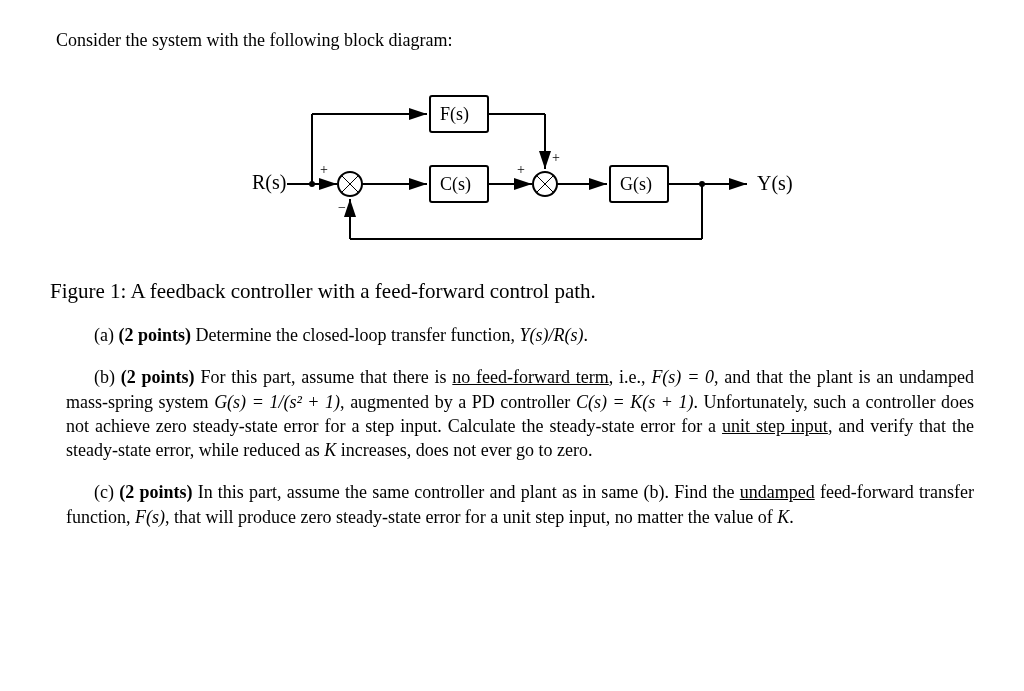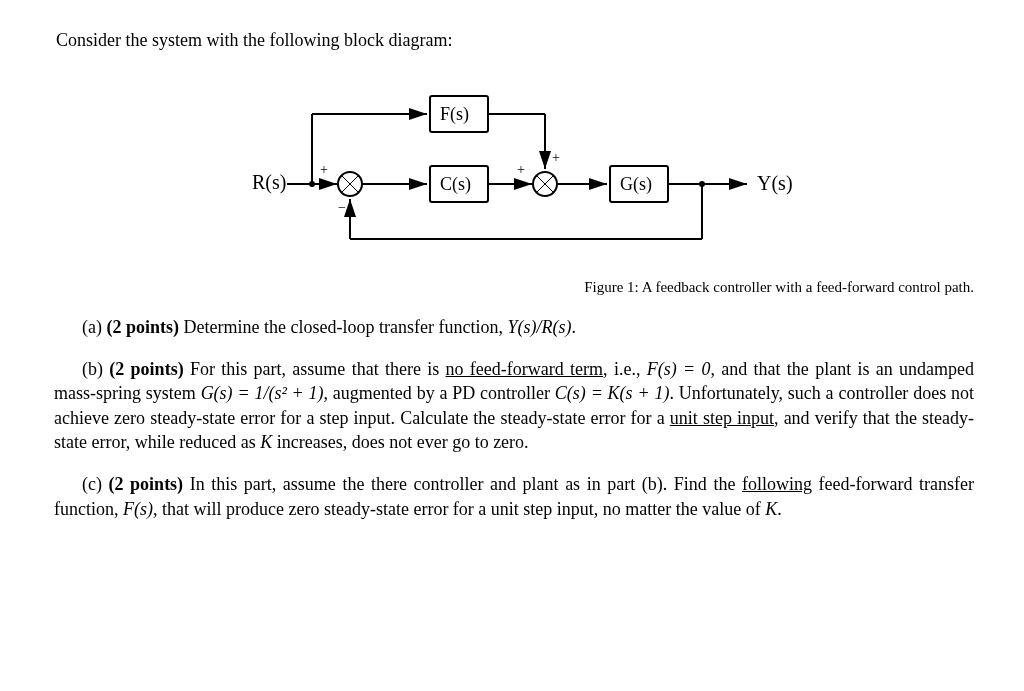--- a/index.html
+++ b/index.html
@@ -15,30 +15,30 @@
     }
     .figure-wrap {
       text-align: center;
       margin: 22px 0 18px 0;
     }
     svg.diagram {
       width: 600px;
       height: 190px;
     }
     .figcap {
-      text-align: right;
+      text-align: left;
       margin-top: 6px;
-      font-size: 15px;
+      font-size: 21px;
     }
     p.para {
       margin: 0 0 14px 6px;
       text-align: justify;
     }
     p.question {
-      margin: 18px 0 16px 4px;
+      margin: 18px 0 16px 16px;
       text-align: justify;
       font-family: Liberation Serif, serif;
     }
     .indent { text-indent: 28px; }
     .points { font-weight: bold; }
     .ital { font-style: italic; }
     .u { text-decoration: underline; }
     .nowrap { white-space: nowrap; }
   </style>
 </head>
@@ -113,14 +113,14 @@
   <span class="points">(2 points)</span><span> Determine the closed-loop transfer function, </span><span class="ital nowrap">Y(s)/R(s)</span><span>.</span>
 </p>
 
 <p class="question indent">
   <span>(b)</span>
   <span class="points">(2 points)</span><span> For this part, assume that there is </span><span class="u">no feed-forward term</span><span>, i.e., </span><span class="ital nowrap">F(s) = 0</span><span>, and that the plant is an undamped mass-spring system </span><span class="ital nowrap">G(s) = 1/(s² + 1)</span><span>, augmented by a PD controller </span><span class="ital nowrap">C(s) = K(s + 1)</span><span>. Unfortunately, such a controller does not achieve zero steady-state error for a step input. Calculate the steady-state error for a </span><span class="u">unit step input</span><span>, and verify that the steady-state error, while reduced as </span><span class="ital">K</span><span> increases, does not ever go to zero.</span>
 </p>
 
 <p class="question indent">
   <span>(c)</span>
-  <span class="points">(2 points)</span><span> In this part, assume the there controller and plant as in part (b). Find the </span><span class="u">following</span><span> feed-forward transfer function, </span><span class="ital nowrap">F(s)</span><span>, that will produce zero steady-state error for a unit step input, no matter the value of </span><span class="ital">K</span><span>.</span>
+  <span class="points">(2 points)</span><span> In this part, assume the same controller and plant as in same (b). Find the </span><span class="u">undamped</span><span> feed-forward transfer function, </span><span class="ital nowrap">F(s)</span><span>, that will produce zero steady-state error for a unit step input, no matter the value of </span><span class="ital">K</span><span>.</span>
 </p>
 
 </body></html>

